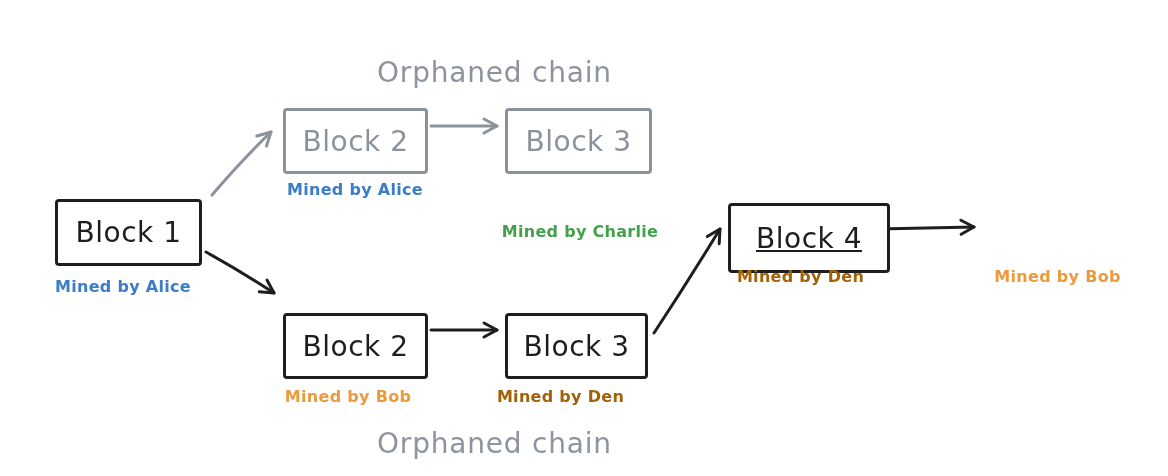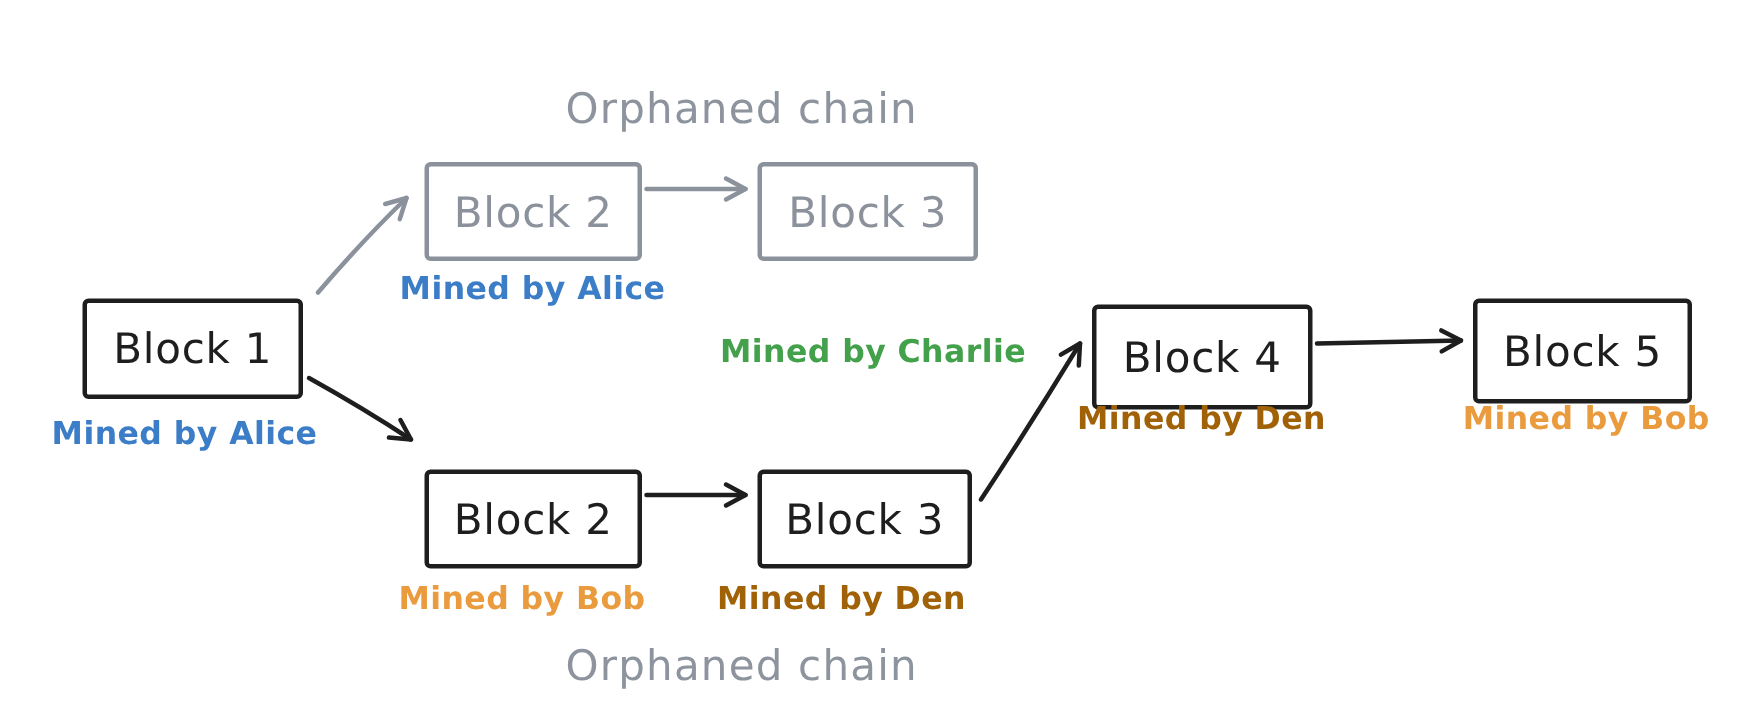--- a/index.html
+++ b/index.html
@@ -32,21 +32,21 @@
     white-space: nowrap;
     margin-top: 16px;
   }
   .block.orphan {
     border-color: #8b929c;
     color: #8b929c;
   }
   .miner {
     position: absolute;
     text-align: center;
-    font-size: 21px;
+    font-size: 16px;
     font-weight: bold;
     letter-spacing: 0.3px;
     white-space: nowrap;
   }
   .miner.blue   { color: #3b7dc6; }
   .miner.green  { color: #43a04b; }
   .miner.orange { color: #ea9b3d; }
   .miner.red    { color: #a16207; }
   .chain-label {
     position: absolute;
@@ -100,23 +100,20 @@
   <div class="block" style="left:283px; top:297px; width:145px; height:66px;">
     <span>Block 2</span>
   </div>
   <div class="miner orange" style="left:263px; top:387px; width:170px;">Mined by Bob</div>
 
   <div class="block" style="left:505px; top:297px; width:143px; height:66px;">
     <span>Block 3</span>
   </div>
   <div class="miner red" style="left:478px; top:387px; width:165px;">Mined by Den</div>
 
-  <div class="block" style="left:728px; top:187px; width:147px; height:70px;">
+  <div class="block" style="left:728px; top:187px; width:162px; height:70px;text-decoration:underline;">
     <span>Block 4</span>
   </div>
   <div class="miner red" style="left:718px; top:267px; width:165px;">Mined by Den</div>
 
-  <div class="block" style="left:982px; top:183px; width:146px; height:70px;">
-    <span>Block 5</span>
-  </div>
   <div class="miner orange" style="left:975px; top:267px; width:165px;">Mined by Bob</div>
 
 </div>
 
 </body></html>

